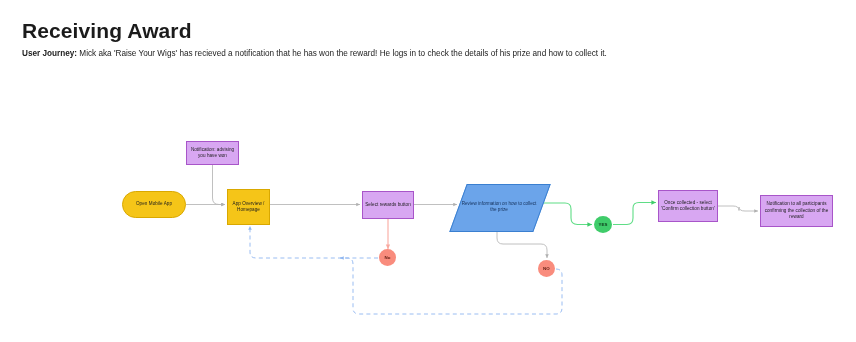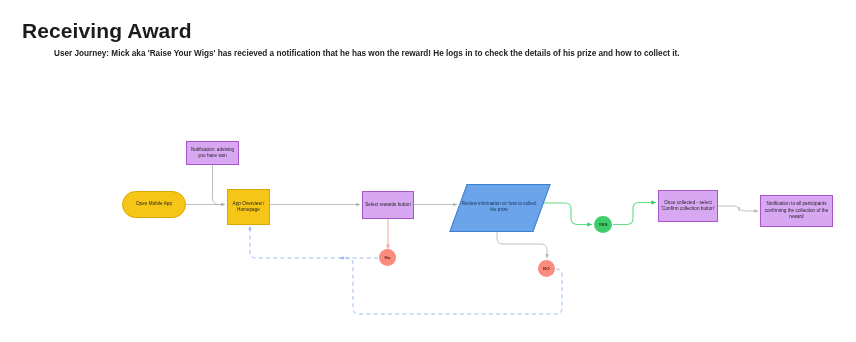--- a/index.html
+++ b/index.html
@@ -32,24 +32,23 @@
     position: absolute;
     left: 22px;
     top: 48px;
     font-size: 8.2px;
     line-height: 11px;
     color: #222222;
     white-space: nowrap;
   }
   #journey-line .jlabel {
     font-weight: bold;
-    margin-left: 32px;
   }
   #journey-line .jtext {
-    font-weight: bold;
+    font-weight: normal;
   }
 
   
   #flow-canvas {
     position: absolute;
     left: 0;
     top: 0;
     width: 856px;
     height: 342px;
   }

